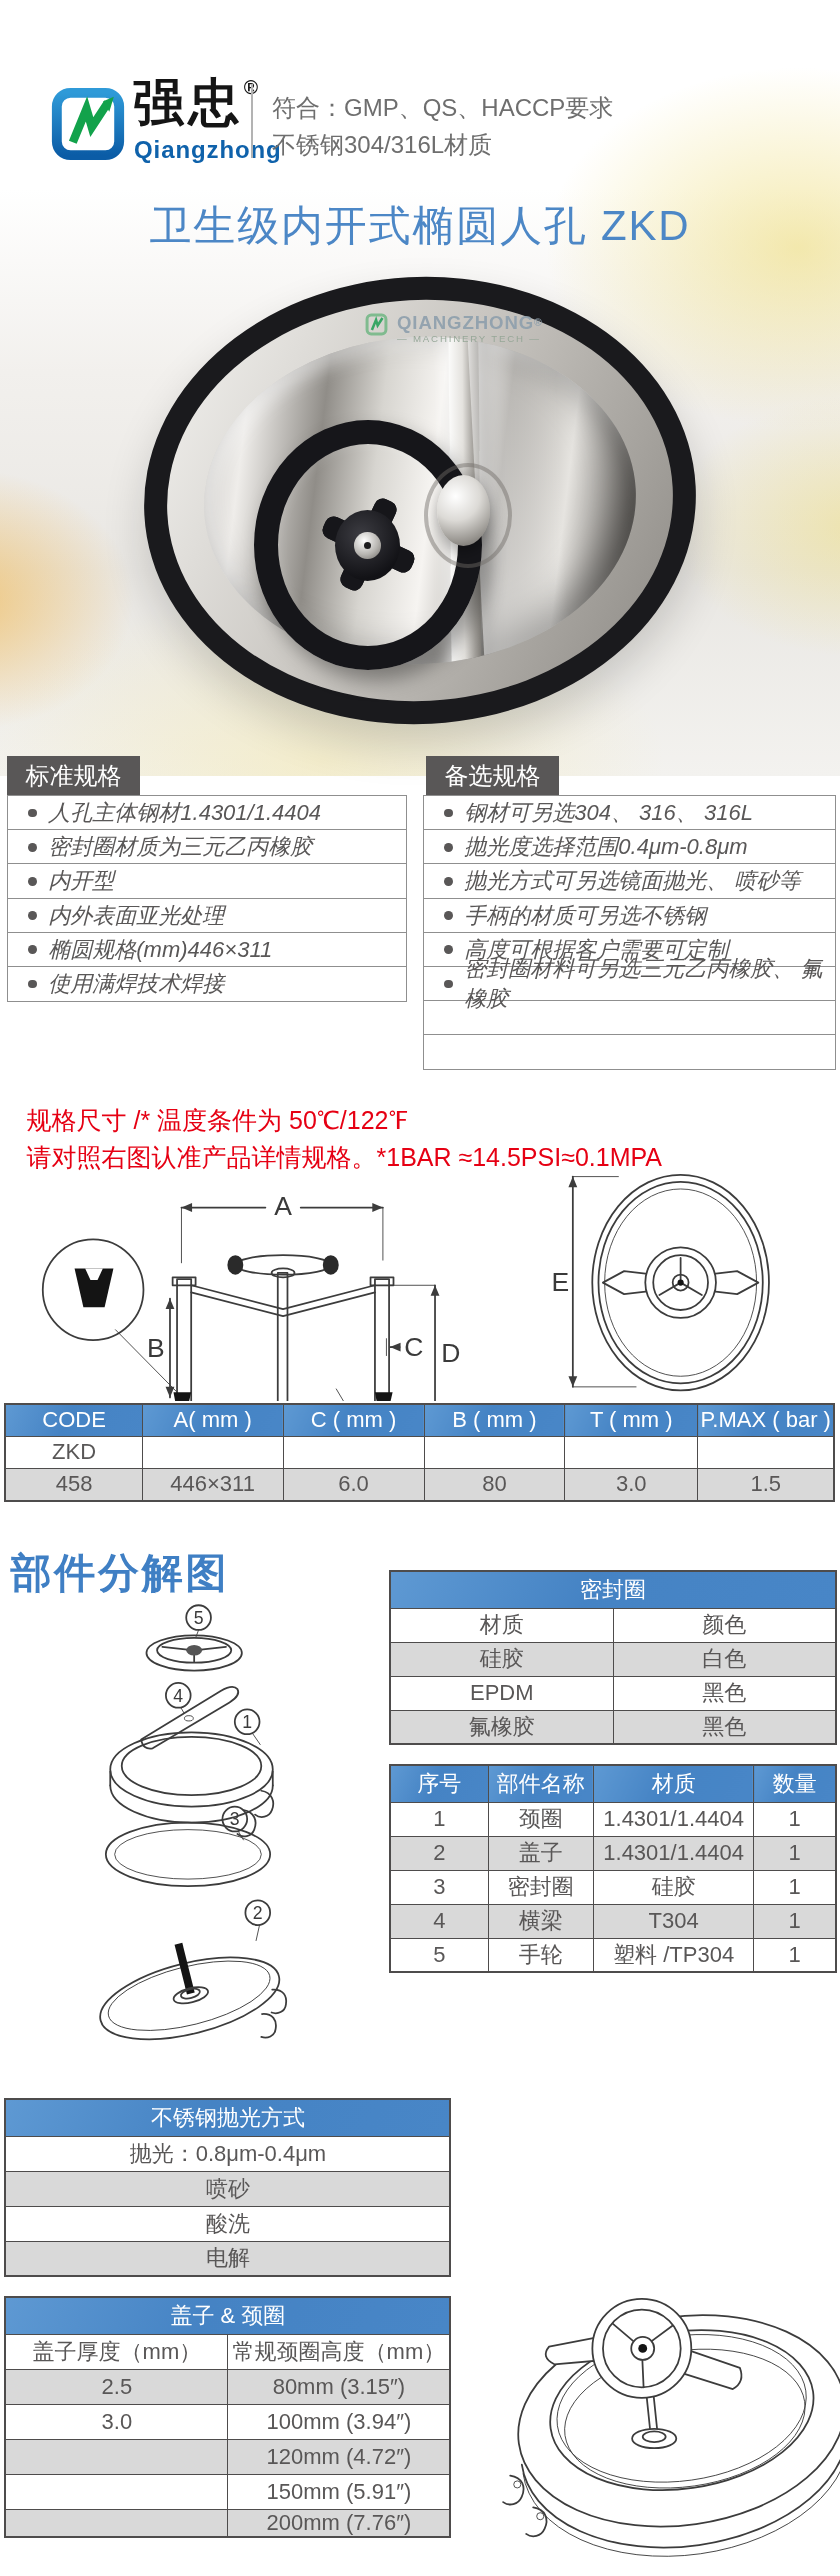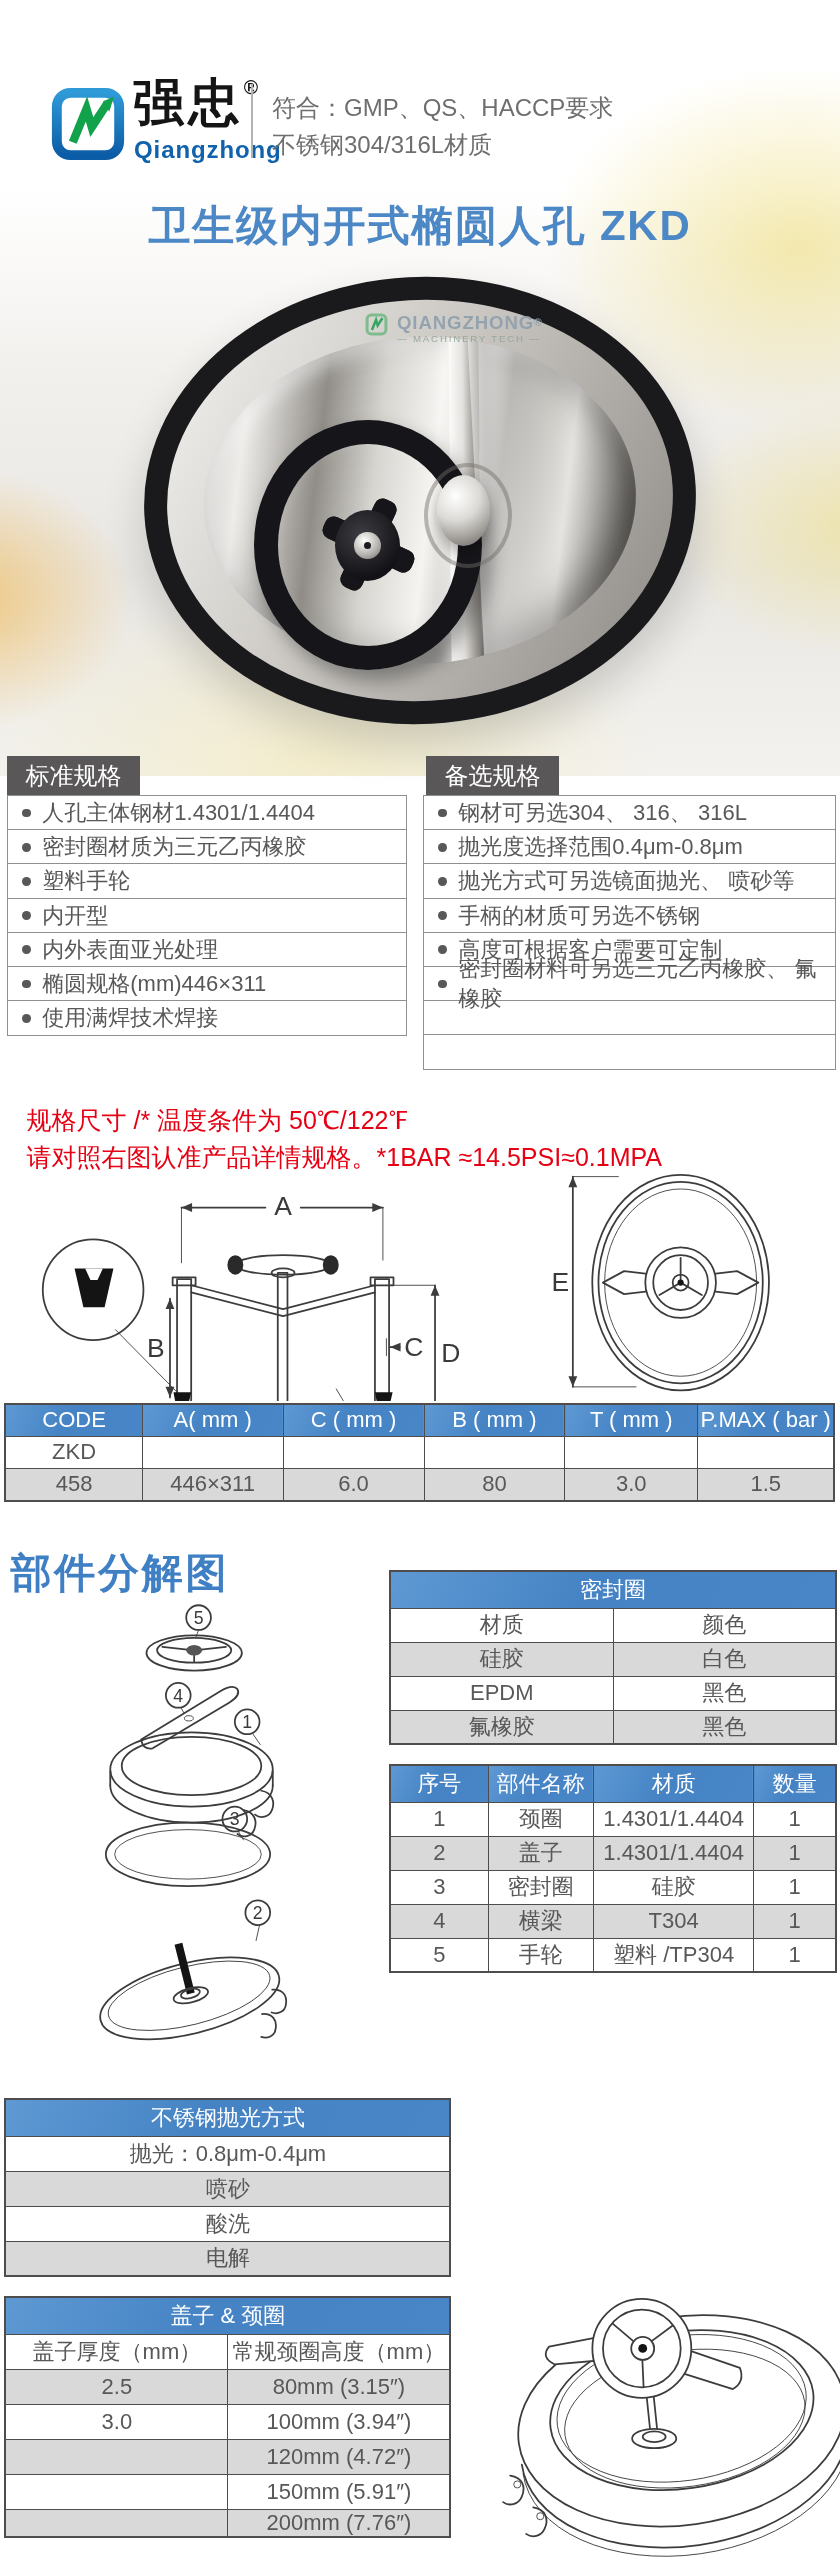--- a/index.html
+++ b/index.html
@@ -13,21 +13,21 @@
       radial-gradient(371px 265px at 95% 28%, rgba(236,217,110,.55), rgba(236,217,110,0) 68%),
       radial-gradient(265px 186px at 102% 66%, rgba(240,222,120,.5), rgba(240,222,120,0) 70%),
       radial-gradient(239px 186px at -4% 76%, rgba(242,178,62,.6), rgba(242,178,62,0) 70%),
       radial-gradient(460px 230px at 38% 98%, rgba(244,232,170,.5), rgba(244,232,170,0) 75%),
       linear-gradient(180deg,#ffffff 0%,#ffffff 20%,#f2f0ed 45%,#e9e7e3 72%,#f3f2ef 100%); margin-top: 42px;}
   .brand-cn{left:133px;top:32px;font-size:51px;font-weight:900;color:#151515;letter-spacing:4.4px;line-height:57px;}
   .brand-reg{font-size:19.5px;vertical-align:top;line-height:26.5px;}
   .brand-en{left:134px;top:94px;font-size:24px;font-weight:bold;color:#0f62ab;letter-spacing:0.9px;}
   .vdivider{left:251px;top:42px;width:1.8px;height:74px;background:#b3b3b3;}
   .tagline{left:272px;font-size:24px;color:#6e6e6e;}
-  .page-title{left:0;top:156px;width:840px;text-align:center;font-size:42px;font-weight:bold;
+  .page-title{left:0;top:156px;width:840px;text-align:center;font-size:42px;font-weight:normal;
               color:#4c87c6;letter-spacing:1.8px;}
 
   
   .oval-outer{left:144px;top:235px;width:552px;height:447px;border-radius:50%;
       background:#1a1a1d;transform:rotate(-3deg);
       box-shadow:0 21px 44px rgba(0,0,0,.16);}
   .oval-mid{position:absolute;left:23px;top:23px;right:23px;bottom:23px;border-radius:50%;
       background:linear-gradient(120deg,#f4f3f0 0%,#cac7c2 45%,#8b8883 100%);}
   .oval-inner{position:absolute;left:37px;top:37px;right:37px;bottom:37px;border-radius:50%;overflow:hidden;
       background:linear-gradient(100deg,#bbb8b3 0%,#efedea 12%,#908d88 28%,#d7d5d0 40%,#f6f4f1 52%,#a3a09b 66%,#e6e4e0 80%,#716e6a 94%);
@@ -52,21 +52,21 @@
   .knob-ring{left:424px;top:421px;width:80px;height:97px;border-radius:50%;border:4.4px solid rgba(110,107,102,.45);}
   .watermark{left:365px;top:271px;display:flex;align-items:flex-start;gap:9px;opacity:.92;}
   .wm-name{font-size:18.6px;font-weight:bold;color:#8fa0ad;letter-spacing:0.9px;line-height:19.5px;}
   .wm-sub{font-size:9.7px;color:#93a595;letter-spacing:1.8px;}
 
   
   .spec-head{width:133px;height:39px;background:#595757;color:#ffffff;font-size:24px;
       line-height:39px;text-align:center;}
   .spec-list{display:block;}
   .spec-row{box-sizing:border-box;height:36px;margin-top:-1.8px;border:1.8px solid #8f8f8f;background:#ffffff;
-      display:flex;align-items:center;padding-left:14px;gap:11.5px;font-size:22px;color:#595757;}
+      display:flex;align-items:center;padding-left:20px;gap:11.5px;font-size:22px;color:#595757;font-style:italic;}
   .spec-row:first-child{margin-top:0;}
   .dot{width:8.8px;height:8.8px;border-radius:50%;background:#595757;flex:0 0 auto;}
 
   .note{left:26.5px;font-size:25px;color:#e60013;}
 
   
   table.t{border-collapse:collapse;table-layout:fixed;border:2.7px solid #4e4c4c;background:#ffffff;}
   table.t td,table.t th{border:1.8px solid #4e4c4c;text-align:center;vertical-align:middle;
       font-size:22px;font-weight:normal;color:#595757;padding:0;overflow:hidden;white-space:nowrap;}
   .th-blue{background:linear-gradient(115deg,#5e99d3 0%,#4583c4 45%,#4886c7 100%);color:#ffffff !important;}
@@ -140,24 +140,20 @@
 
   <div class="abs spec-head" style="left:7px;top:756px">标准规格</div>
   <div class="abs spec-list" style="left:7px;top:795px;width:400px">
     <div class="spec-row">
         <span class="dot"></span>
         <span>人孔主体钢材1.4301/1.4404</span>
       </div>
     <div class="spec-row">
         <span class="dot"></span>
         <span>密封圈材质为三元乙丙橡胶</span>
-      </div>
-    <div class="spec-row">
-        <span class="dot"></span>
-        <span>塑料手轮</span>
       </div>
     <div class="spec-row">
         <span class="dot"></span>
         <span>内开型</span>
       </div>
     <div class="spec-row">
         <span class="dot"></span>
         <span>内外表面亚光处理</span>
       </div>
     <div class="spec-row">

